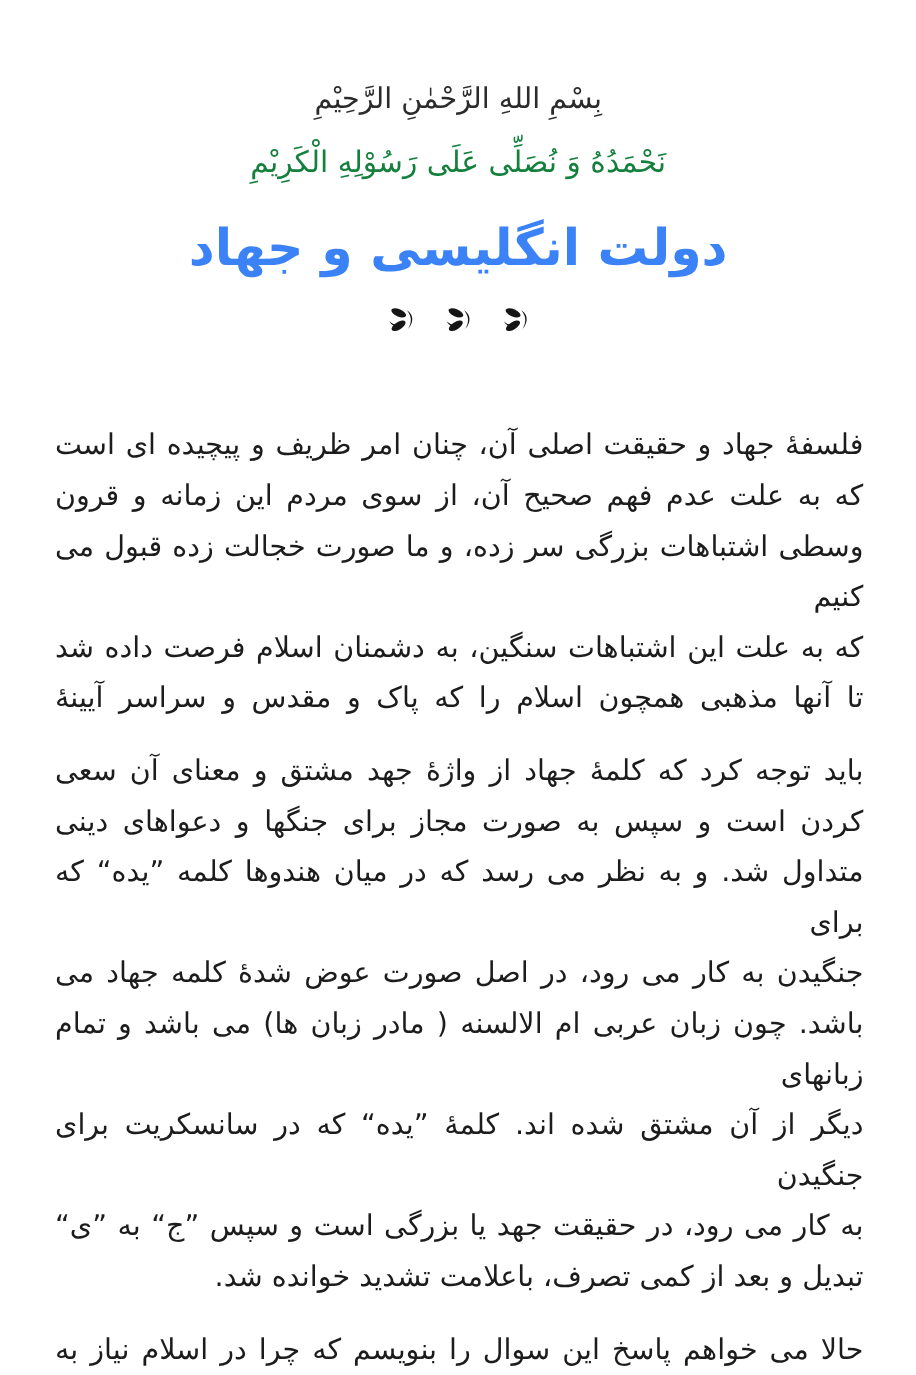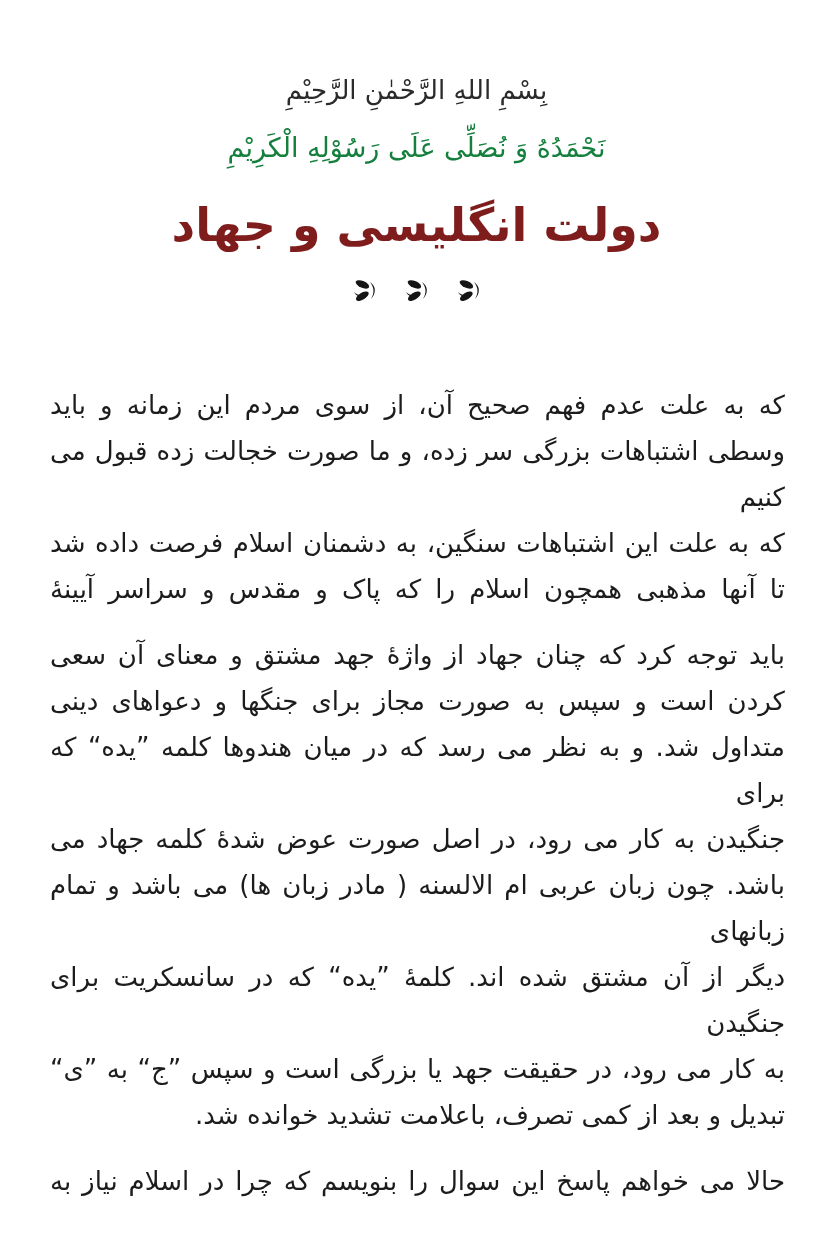--- a/index.html
+++ b/index.html
@@ -26,21 +26,21 @@
     margin-top: 16px;
     font-size: 27px;
     line-height: 44px;
     color: #15803d;
   }
   .title {
     margin-top: 22px;
     font-size: 46px;
     line-height: 66px;
     font-weight: bold;
-    color: #7f1d1d;
+    color: #3b82f6;
   }
   .ornament-row {
     margin-top: 18px;
     height: 30px;
     display: flex;
     justify-content: center;
     align-items: center;
   }
   .content {
     direction: rtl;
@@ -87,28 +87,29 @@
         <use href="#fleuron" x="28" y="13"></use>
         <use href="#fleuron" x="80" y="13"></use>
         <use href="#fleuron" x="132" y="13"></use>
       </svg>
     </div>
   </div>
 
   <div class="content">
 
     <div class="paragraph">
-      <div class="line j">که به علت عدم فهم صحیح آن، از سوی مردم این زمانه و باید</div>
+      <div class="line j">فلسفۀ جهاد و حقیقت اصلی آن، چنان امر ظریف و پیچیده ای است</div>
+      <div class="line j">که به علت عدم فهم صحیح آن، از سوی مردم این زمانه و قرون</div>
       <div class="line j">وسطی اشتباهات بزرگی سر زده، و ما صورت خجالت زده قبول می کنیم</div>
       <div class="line j">که به علت این اشتباهات سنگین، به دشمنان اسلام فرصت داده شد</div>
       <div class="line j">تا آنها مذهبی همچون اسلام را که پاک و مقدس و سراسر آیینۀ</div>
     </div>
 
     <div class="paragraph">
-      <div class="line j">باید توجه کرد که چنان جهاد از واژۀ جهد مشتق و معنای آن سعی</div>
+      <div class="line j">باید توجه کرد که کلمۀ جهاد از واژۀ جهد مشتق و معنای آن سعی</div>
       <div class="line j">کردن است و سپس به صورت مجاز برای جنگها و دعواهای دینی</div>
       <div class="line j">متداول شد. و به نظر می رسد که در میان هندوها کلمه ”یده“ که برای</div>
       <div class="line j">جنگیدن به کار می رود، در اصل صورت عوض شدۀ کلمه جهاد می</div>
       <div class="line j">باشد. چون زبان عربی ام الالسنه ( مادر زبان ها) می باشد و تمام زبانهای</div>
       <div class="line j">دیگر از آن مشتق شده اند. کلمۀ ”یده“ که در سانسکریت برای جنگیدن</div>
       <div class="line j">به کار می رود، در حقیقت جهد یا بزرگی است و سپس ”ج“ به ”ی“</div>
       <div class="line">تبدیل و بعد از کمی تصرف، باعلامت تشدید خوانده شد.</div>
     </div>
 
     <div class="paragraph">

